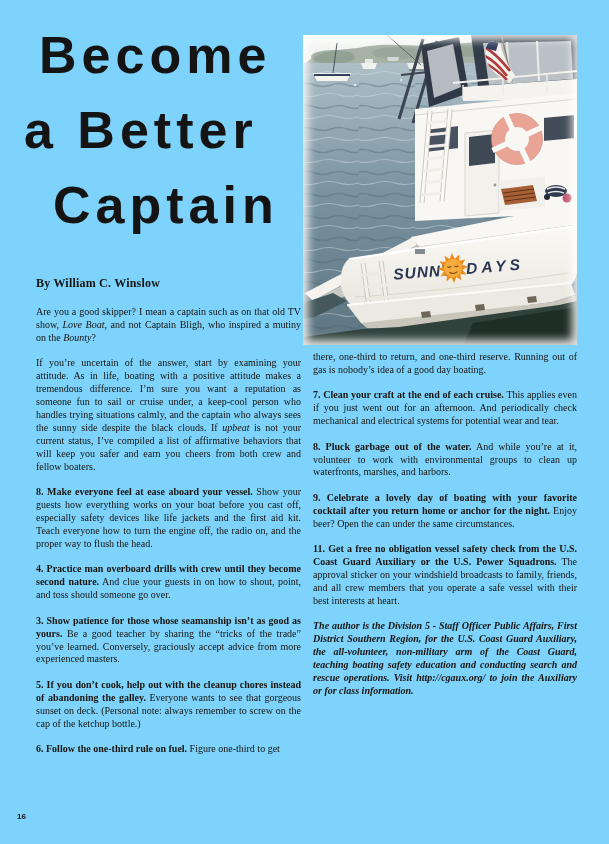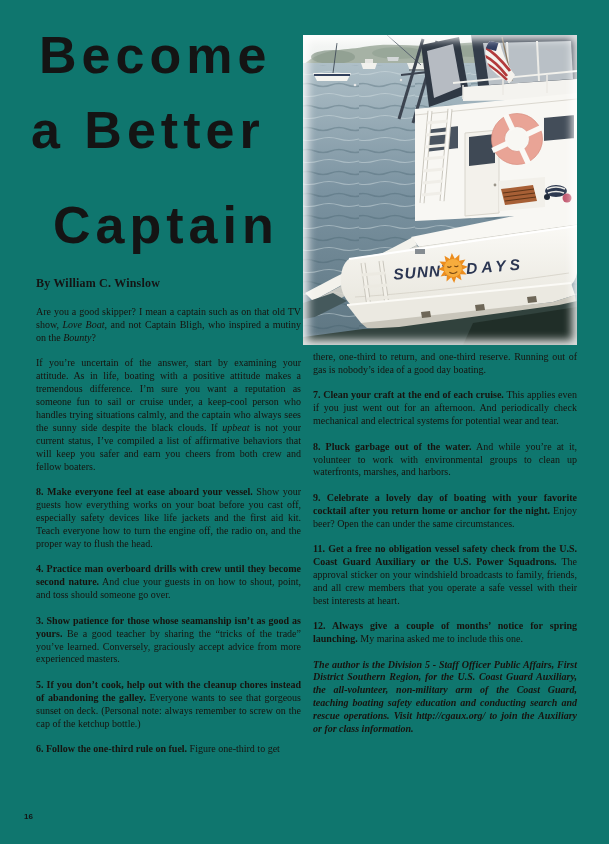--- a/index.html
+++ b/index.html
@@ -1,30 +1,30 @@
 <!DOCTYPE html>
 <html><head>
 <meta charset="utf-8">
 <style>
   html,body { margin:0; padding:0; background:#9a9a9a; }
   .page {
     position:relative; width:609px; height:844px; margin:0 auto;
-    background:#0f766e; overflow:hidden;
+    background:#7dd3fc; overflow:hidden;
     font-family:"Liberation Serif", serif; color:#1b1712;
   }
   
   .title {
     position:absolute; left:0; top:18px;
     font-family:"Liberation Sans", sans-serif; font-weight:bold;
     font-size:52px; line-height:75px; letter-spacing:5px; color:#141414;
     white-space:nowrap;
   }
   .title .l0 { margin-left:39px; }
-  .title .l1 { margin-left:31px; }
-  .title .l2 { margin-left:53px;margin-top:20px; }
+  .title .l1 { margin-left:24px; }
+  .title .l2 { margin-left:53px; }
   .byline {
     position:absolute; left:36px; top:276px;
     font-size:12px; font-weight:bold; color:#141414; letter-spacing:.2px;
   }
   
   .col {
     position:absolute; font-size:10px; line-height:12.95px;
     text-align:justify; color:#17130e; hyphens:none;font-family:Liberation Serif, serif;
   }
   .col-left  { left:36px;  top:306px; width:265px; }
@@ -34,21 +34,21 @@
   .s-b { font-weight:bold; }
   .s-i { font-style:italic; }
   .s-bi{ font-weight:bold; font-style:italic;margin-top:44px; }
   
   .photo { position:absolute; left:303px; top:35px; width:274px; height:310px; }
   .photo svg { display:block; width:100%; height:100%; }
   .vignette { position:absolute; inset:0; box-shadow:inset 0 0 9px 5px rgba(255,255,255,.85); }
   .boatname { font-family:"Liberation Sans", sans-serif; font-weight:bold; font-style:italic; }
   
   .page-number {
-    position:absolute; left:24px; top:812px;
+    position:absolute; left:17px; top:812px;
     font-family:"Liberation Sans", sans-serif; font-weight:bold; font-size:8px; color:#141414;
   }
 </style>
 </head>
 <body>
 
 <div class="page">
 
   <div class="title">
     <div class="l0">Become</div>
@@ -256,18 +256,17 @@
       <p class="para"><span class="s-b">3. Show patience for those whose seamanship isn’t as good as yours.</span><span class="s-n"> Be a good teacher by sharing the “tricks of the trade” you’ve learned. Conversely, graciously accept advice from more experienced masters.</span></p>
       <p class="para"><span class="s-b">5. If you don’t cook, help out with the cleanup chores instead of abandoning the galley.</span><span class="s-n"> Everyone wants to see that gorgeous sunset on deck. (Personal note: always remember to screw on the cap of the ketchup bottle.)</span></p>
       <p class="para"><span class="s-b">6. Follow the one-third rule on fuel.</span><span class="s-n"> Figure one-third to get</span></p>
     </div>
   <div class="col col-right">
       <p class="para"><span class="s-n">there, one-third to return, and one-third reserve. Running out of gas is nobody’s idea of a good day boating.</span></p>
       <p class="para"><span class="s-b">7. Clean your craft at the end of each cruise.</span><span class="s-n"> This applies even if you just went out for an afternoon. And periodically check mechanical and electrical systems for potential wear and tear.</span></p>
       <p class="para"><span class="s-b">8. Pluck garbage out of the water.</span><span class="s-n"> And while you’re at it, volunteer to work with environmental groups to clean up waterfronts, marshes, and harbors.</span></p>
       <p class="para"><span class="s-b">9. Celebrate a lovely day of boating with your favorite cocktail after you return home or anchor for the night.</span><span class="s-n"> Enjoy beer? Open the can under the same circumstances.</span></p>
       <p class="para"><span class="s-b">11. Get a free no obligation vessel safety check from the U.S. Coast Guard Auxiliary or the U.S. Power Squadrons.</span><span class="s-n"> The approval sticker on your windshield broadcasts to family, friends, and all crew members that you operate a safe vessel with their best interests at heart.</span></p>
-      <p class="para"><span class="s-b">12. Always give a couple of months’ notice for spring launching.</span><span class="s-n"> My marina asked me to include this one.</span></p>
       <p class="para"><span class="s-bi">The author is the Division 5 - Staff Officer Public Affairs, First District Southern Region, for the U.S. Coast Guard Auxiliary, the all-volunteer, non-military arm of the Coast Guard, teaching boating safety education and conducting search and rescue operations. Visit http://cgaux.org/ to join the Auxiliary or for class information.</span></p>
     </div>
 
   <div class="page-number">16</div>
 </div>
 
 </body></html>

